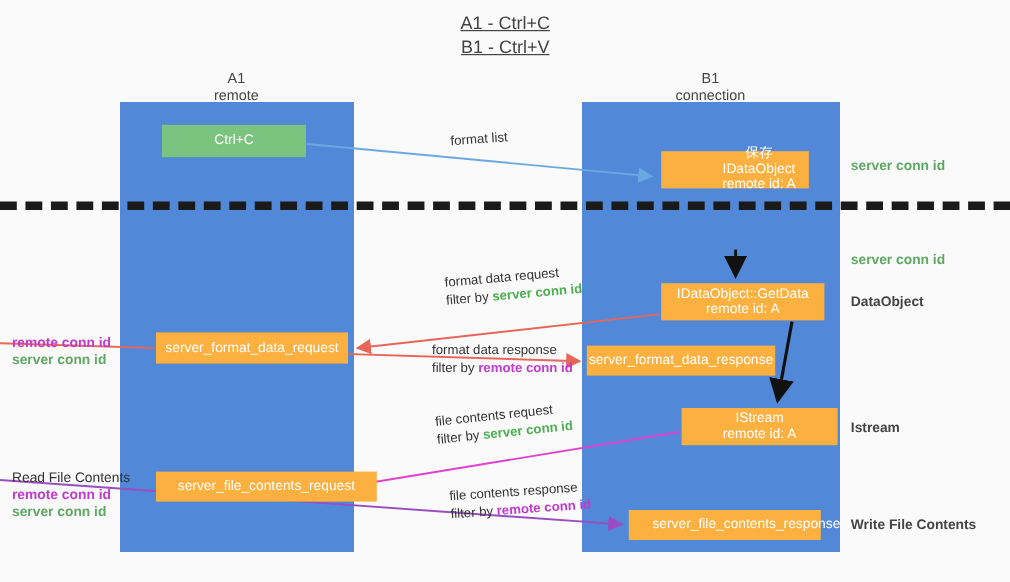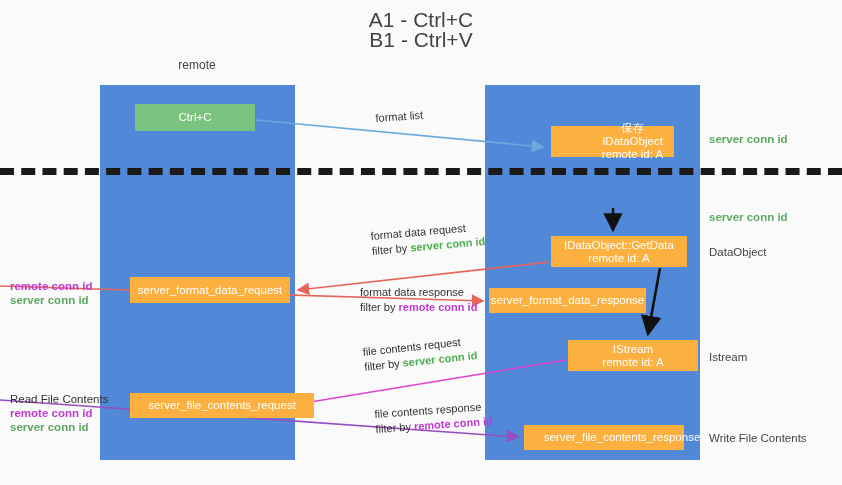--- a/index.html
+++ b/index.html
@@ -8,21 +8,21 @@
     background:#fafafa;
     font-family:"Liberation Sans", sans-serif;
     position:relative;
     overflow:hidden;
   }
   .stage{position:absolute;left:0;top:0;width:842px;height:485px;}
 
   
   .title{
     position:absolute;left:0;top:10px;width:842px;
-    text-align:center;color:#444;font-size:21px;line-height:20px;
+    text-align:center;color:#444;font-size:15px;line-height:20px;text-decoration:underline;
   }
 
   
   .col-head{
     position:absolute;text-align:center;color:#444;
     font-size:12px;line-height:14px;width:160px;
   }
   .col-head .big{display:block;}
   .col-head .sub{display:block;text-align:center;}
 
@@ -53,21 +53,21 @@
   #box-save-idataobject{left:551px;top:126px;width:123px;height:31px;padding-left:44px;}
   #box-ctrlv{left:555px;top:181px;width:117px;height:26px;}
   #box-getdata{left:551px;top:236px;width:136px;height:31px;}
   #box-istream{left:568px;top:340px;width:130px;height:31px;}
   #box-sfdreq{left:130px;top:277px;width:160px;height:26px;}
   #box-sfdresp{left:489px;top:288px;width:157px;height:25px;}
   #box-sfcreq{left:130px;top:393px;width:184px;height:25px;}
   #box-sfcresp{left:524px;top:425px;width:160px;height:25px;padding-left:40px;}
 
   
-  .rlabel{position:absolute;font-size:11.5px;line-height:14px;}
+  .rlabel{position:absolute;font-size:11.5px;line-height:14px;font-weight:bold;}
   .rlabel.green{color:#5fa864;font-weight:bold;}
   .rlabel.plain{color:#444;}
   #rl-server1{left:709px;top:132px;}
   #rl-server2{left:709px;top:210px;}
   #rl-dataobject{left:709px;top:245px;}
   #rl-istream{left:709px;top:350px;}
   #rl-write{left:709px;top:431px;}
 
   
   .llabel{position:absolute;font-size:11.5px;line-height:14px;}
@@ -101,21 +101,26 @@
 
   <div class="title">
     <div>A1 - Ctrl+C</div>
     <div>B1 - Ctrl+V</div>
   </div>
 
   <div class="lane" id="lane-a1"></div>
   <div class="lane" id="lane-b1"></div>
 
   <div class="col-head" style="left:117px;top:58px;">
+    <span class="big">A1</span>
     <span class="sub">remote</span>
+  </div>
+  <div class="col-head" style="left:512px;top:58px;">
+    <span class="big">B1</span>
+    <span class="sub">connection</span>
   </div>
 
   <svg class="arrows">
     <defs>
       <marker id="ah-blue" markerWidth="8" markerHeight="8" refX="7" refY="4" orient="auto">
         <path d="M0,0 L8,4 L0,8 z" fill="#6aa9e0"></path>
       </marker>
       <marker id="ah-red" markerWidth="8" markerHeight="8" refX="7" refY="4" orient="auto">
         <path d="M0,0 L8,4 L0,8 z" fill="#e8655a"></path>
       </marker>

